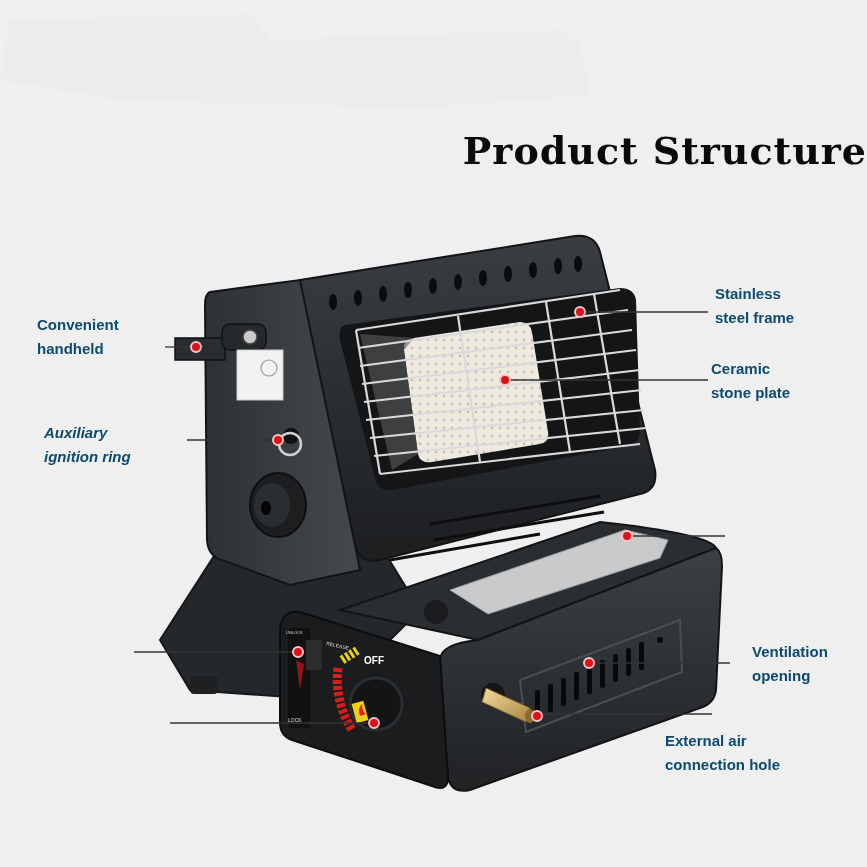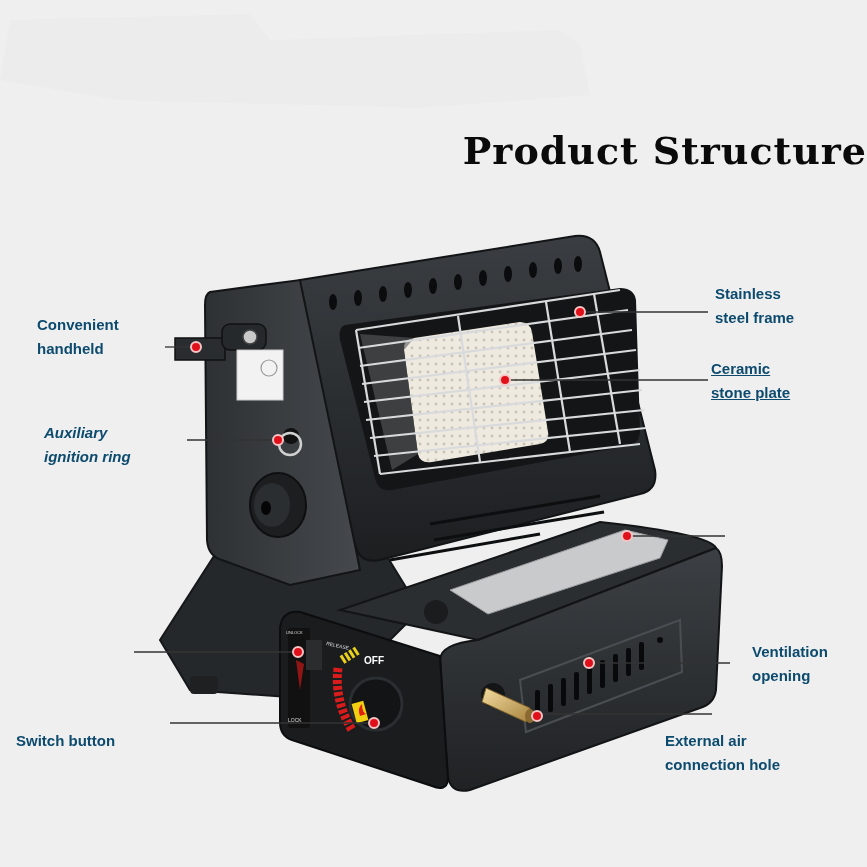--- a/index.html
+++ b/index.html
@@ -207,24 +207,23 @@
       <circle cx="537" cy="716" r="5"></circle>
     </g>
   </svg>
 
   <div class="title">Product Structure</div>
 
   <div class="label" style="left:37px; top:313px;">Convenient
 handheld</div>
   <div class="label" style="left:44px; top:421px;font-style:italic;">Auxiliary
 ignition ring</div>
-  <div class="label" style="left:16px; top:729px;">Switch button</div>
 
   <div class="label" style="left:715px; top:282px;">Stainless
 steel frame</div>
-  <div class="label" style="left:711px; top:357px;text-decoration:underline;">Ceramic
+  <div class="label" style="left:711px; top:357px;">Ceramic
 stone plate</div>
   <div class="label" style="left:734px; top:640px;margin-left:18px;">Ventilation
 opening</div>
   <div class="label" style="left:665px; top:729px;">External air
 connection hole</div>
 
 </div>
 
 </body></html>

